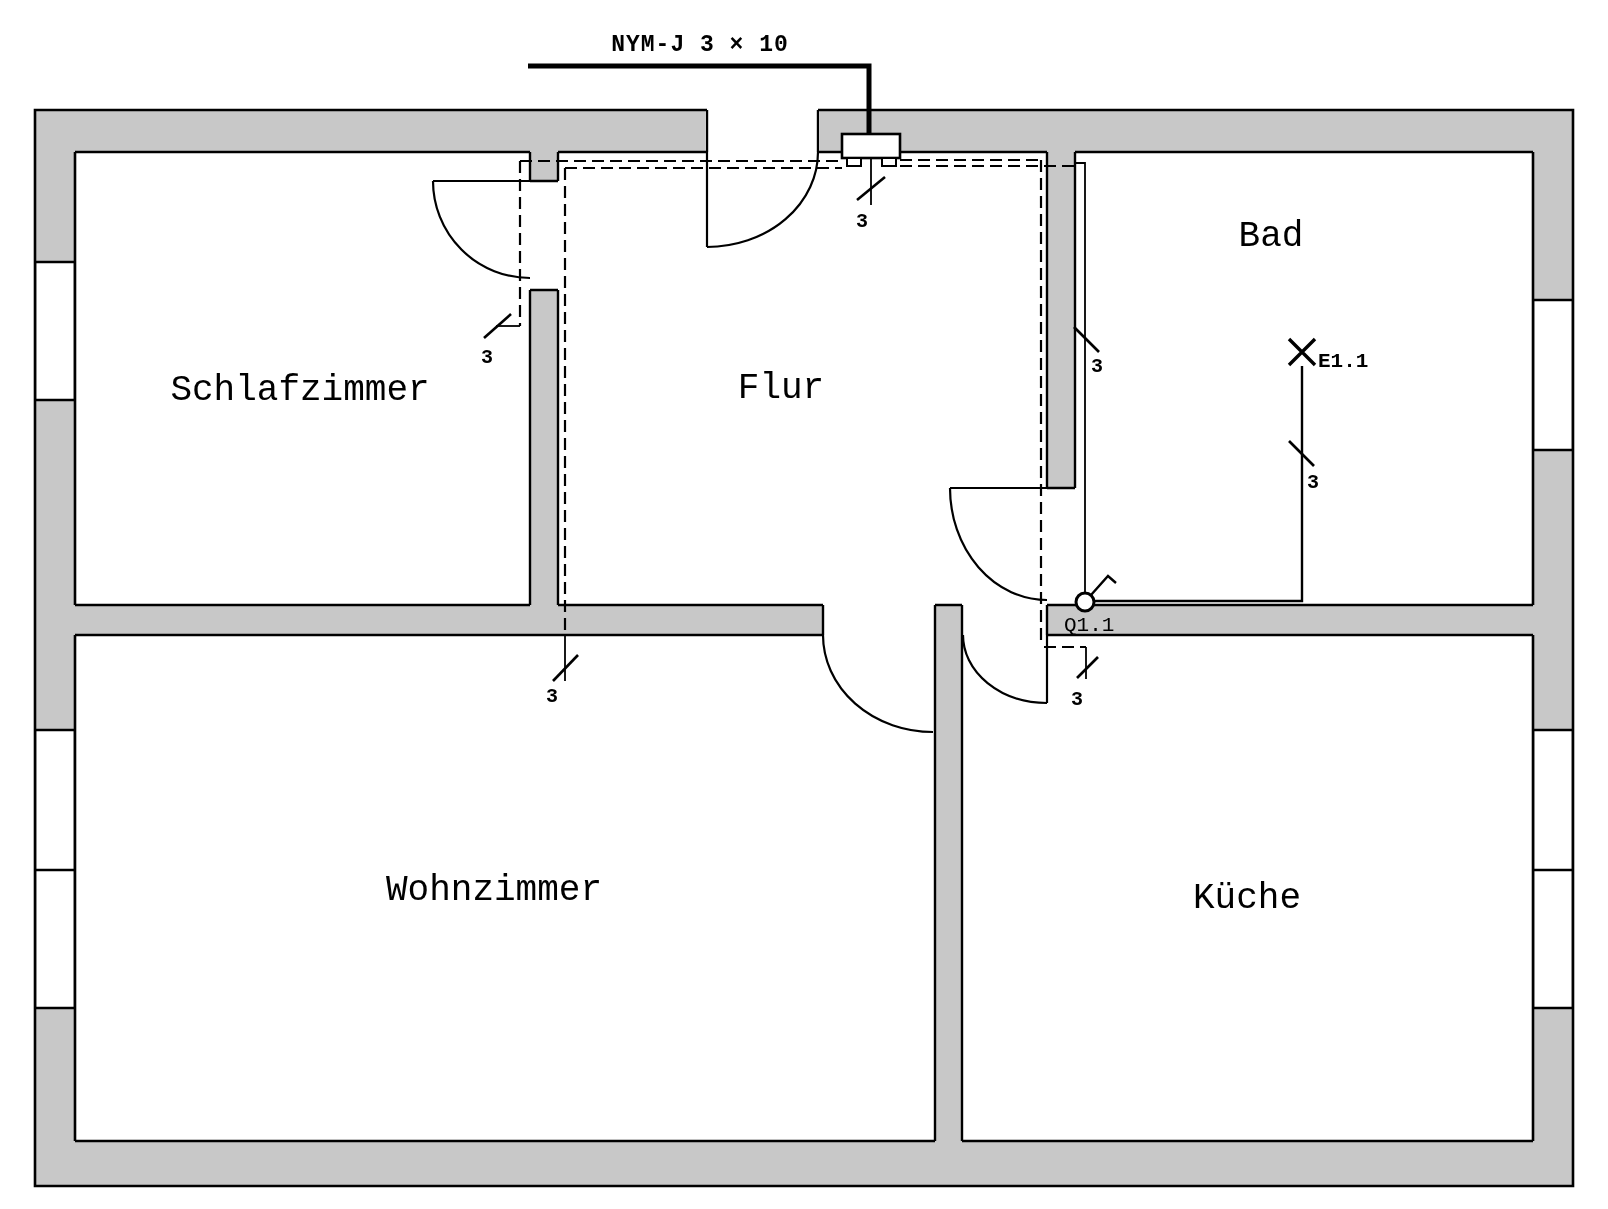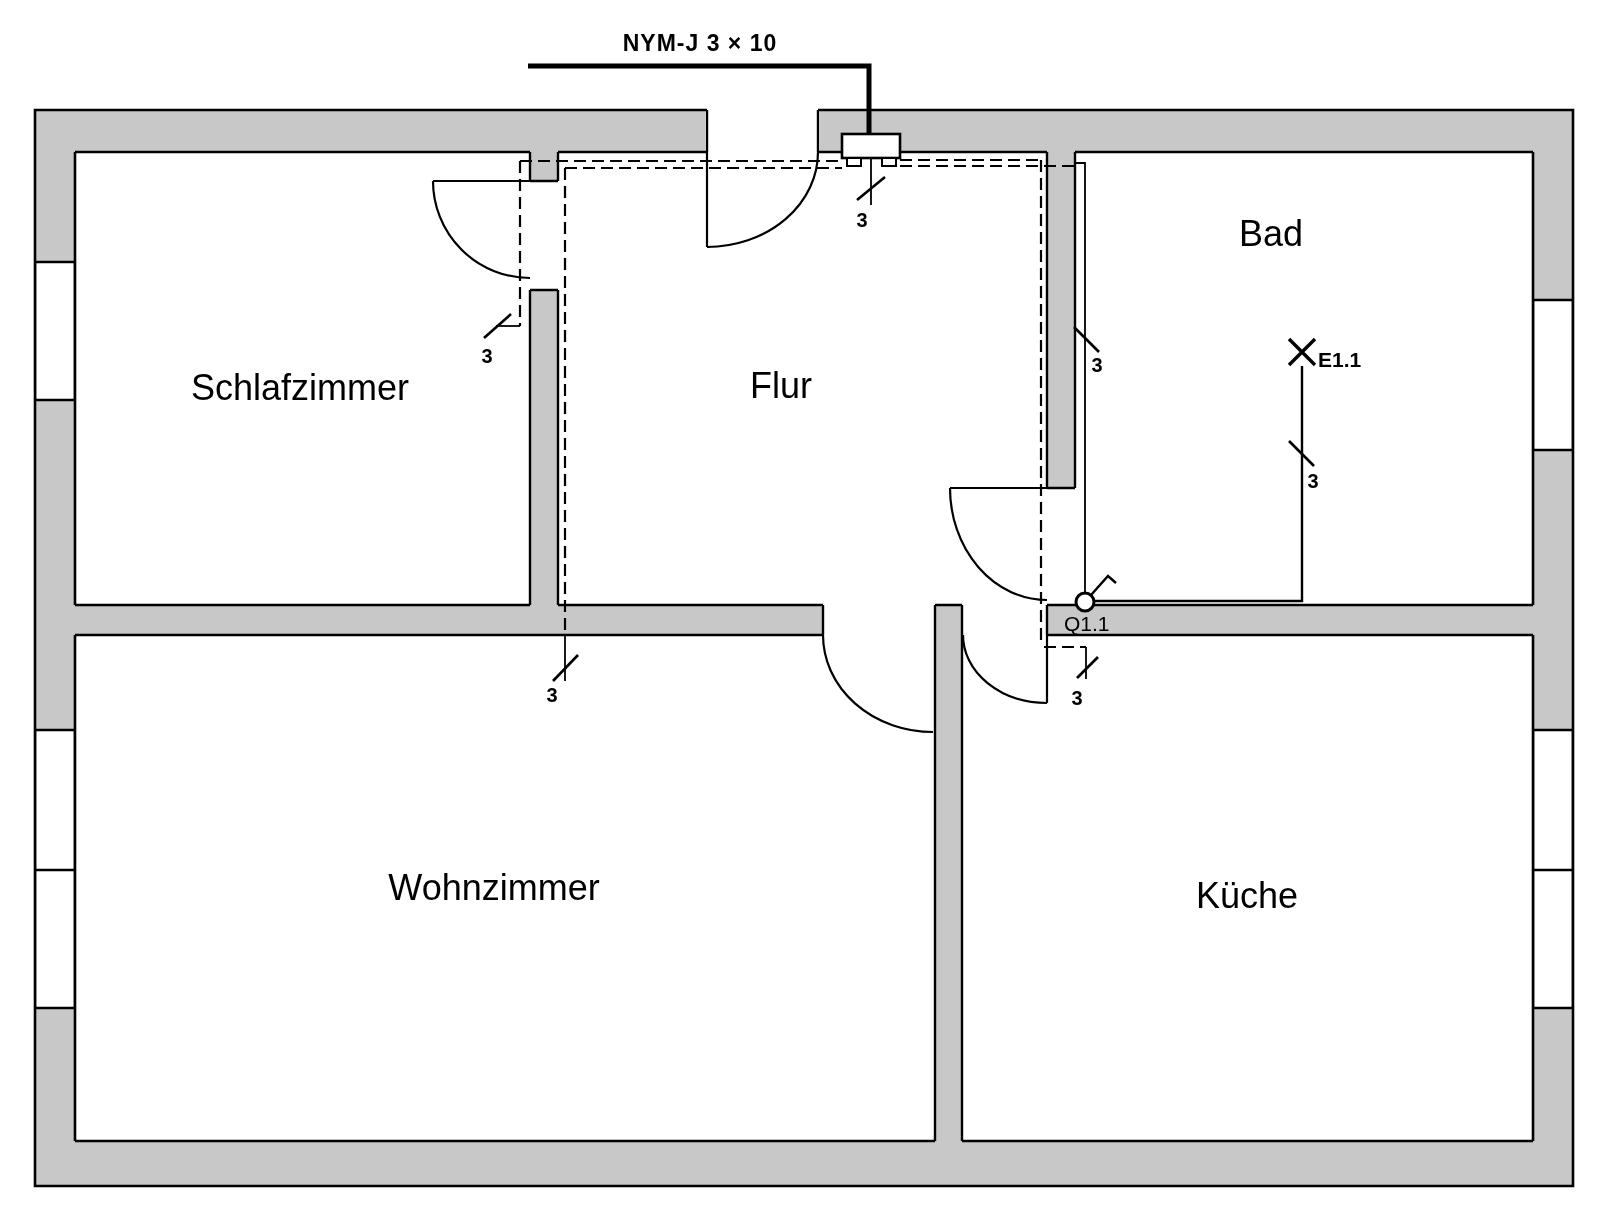--- a/index.html
+++ b/index.html
@@ -1,17 +1,17 @@
 <!DOCTYPE html>
 <html><head>
 <meta charset="utf-8">
 <style>
   html,body{margin:0;padding:0;background:#ffffff;}
   .canvas{position:relative;width:1608px;height:1209px;background:#ffffff;overflow:hidden;
-          font-family:Liberation Sans, sans-serif;}
+          font-family:Liberation Mono, monospace;}
   svg{display:block;}
   .wall{fill:#c8c8c8;stroke:none;}
   .bound{stroke:#000;stroke-width:2.6;fill:none;}
   .edge{stroke:#000;stroke-width:2.4;fill:none;}
   .door{stroke:#000;stroke-width:2.2;fill:none;}
   .wire{stroke:#000;stroke-width:1.8;fill:none;}
   .wire2{stroke:#000;stroke-width:2.4;fill:none;}
   .dashed{stroke:#000;stroke-width:2.2;fill:none;stroke-dasharray:12 6;}
   .slash{stroke:#000;stroke-width:2.6;fill:none;}
   .thickcable{stroke:#000;stroke-width:5;fill:none;}

